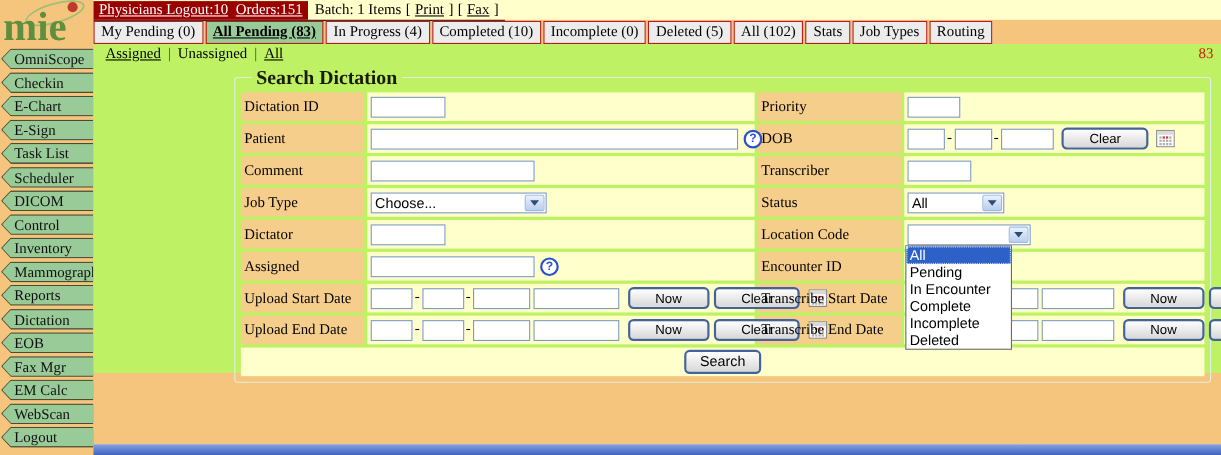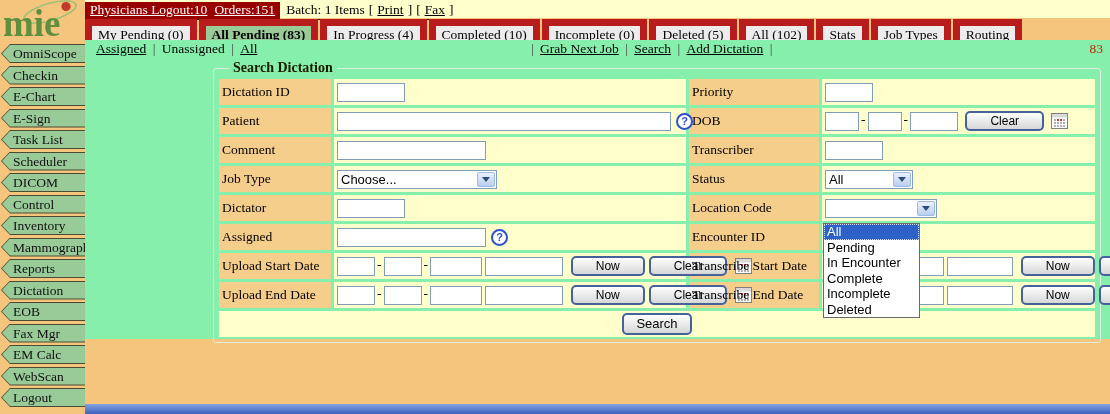--- a/index.html
+++ b/index.html
@@ -13,43 +13,43 @@
   #logo{position:absolute;left:0;top:0;width:85px;height:40px;}
   
   #topbar{position:absolute;left:85px;top:0;width:1025px;height:18px;background:#FFFFCC;}
   .row1-inner{display:inline-flex;align-items:stretch;border-bottom:1px solid #111;height:17px;}
   .red-box{background:#990000;color:#fff;font-size:13.5px;padding:0 5px;display:flex;gap:7px;align-items:center;white-space:nowrap;}
   .rlink{text-decoration:underline;cursor:pointer;}
   .batch{font-size:13.5px;color:#000;display:flex;gap:4px;align-items:flex-start;padding:0 6px;white-space:nowrap;}
   .blink{text-decoration:underline;cursor:pointer;}
   
   #tabsrow{position:absolute;left:85px;top:18px;width:1025px;height:22px;white-space:nowrap;padding-top:1px;box-sizing:border-box;}
-  .tab{display:inline-block;border:7px solid #b91c1c;background:#ECECEC;font-size:13.5px;color:#000;
+  .tab{display:inline-block;border:1px solid #b91c1c;background:#ECECEC;font-size:13.5px;color:#000;
        padding:1px 6px 2px 6px;margin-right:2px;line-height:16px;cursor:pointer;}
   .tab.active{background:#99CB99;font-weight:bold;text-decoration:underline;text-align:center;}
   
   #sidebar{position:absolute;left:0;top:44px;width:85px;}
   .side-btn{position:relative;height:19px;margin:0 0 2.5px 1px;background:#4B4B33;cursor:pointer;overflow:hidden;
             clip-path:polygon(0 50%,9px 0,100% 0,100% 100%,9px 100%);}
   .side-btn::after{content:"";position:absolute;left:1px;top:1px;right:0;bottom:1px;background:#99CB99;
             clip-path:polygon(0 50%,8px 0,100% 0,100% 100%,8px 100%);}
   .side-btn-label{position:relative;z-index:1;display:block;font-size:13.5px;line-height:19px;padding-left:12px;color:#101010;white-space:nowrap;}
   
-  #content{position:absolute;left:85px;top:40px;width:1025px;height:299px;background:#86efac;}
+  #content{position:absolute;left:85px;top:40px;width:1025px;height:299px;background:#bef264;}
   
   #subnav{position:absolute;left:0;top:0;width:100%;height:18px;font-size:13.5px;color:#000;}
   #subnav .grp-left{position:absolute;left:8px;top:1px;white-space:nowrap;}
   #subnav .grp-mid{position:absolute;left:446px;top:1px;white-space:nowrap;}
   #subnav .lnk{text-decoration:underline;cursor:pointer;margin:0 3px;}
   #subnav .plain{margin:0 3px;}
   #subnav .sep{color:#444;}
   #subnav .count{position:absolute;right:7px;top:1px;color:#CC2200;}
   
   #searchfs{position:absolute;left:126px;top:20px;width:888px;border:1px solid #DFEFDF;border-radius:3px;padding:0 2px 2px 2px;box-sizing:border-box;}
-  #searchfs legend{font-weight:bold;font-size:14px;color:#1A1A00;margin-left:13px;padding:0 4px;}
+  #searchfs legend{font-weight:bold;font-size:18px;color:#1A1A00;margin-left:13px;padding:0 4px;}
   table.form{width:100%;border-collapse:separate;border-spacing:3px;table-layout:fixed;}
   table.form td{height:24px;font-size:13.5px;padding:1px 3px;vertical-align:middle;white-space:nowrap;overflow:visible;}
   td.lbl{background:#F6CE8C;}
   td.fld{background:#FFFFCC;}
   col.c1{width:112px;} col.c2{width:352px;} col.c3{width:130px;} col.c4{width:auto;}
   .inp{height:17px;border:1px solid #7F9DB9;background:#fff;font:13px "Liberation Sans",sans-serif;padding:0 2px;vertical-align:middle;box-sizing:content-box;}
   .dash{margin:0 2px;}
   
   .sel{display:inline-flex;align-items:center;height:19px;border:1px solid #7F9DB9;background:#fff;
        font:13px "Liberation Sans",sans-serif;position:relative;padding-left:3px;vertical-align:middle;box-sizing:border-box;cursor:pointer;}
@@ -164,29 +164,20 @@
 
 <div id="content">
 
   <div id="subnav">
     <span class="grp-left">
       <span class="lnk">Assigned</span>
       <span class="sep">|</span>
       <span class="plain">Unassigned</span>
       <span class="sep">|</span>
       <span class="lnk">All</span>
-    </span>
-    <span class="grp-mid">
-      <span class="sep">|</span>
-      <span class="lnk">Grab Next Job</span>
-      <span class="sep">|</span>
-      <span class="lnk">Search</span>
-      <span class="sep">|</span>
-      <span class="lnk">Add Dictation</span>
-      <span class="sep">|</span>
     </span>
     <span class="count">83</span>
   </div>
 
   <fieldset id="searchfs">
     <legend>Search Dictation</legend>
     <table class="form">
       <colgroup>
           <col class="c1">
           <col class="c2">

